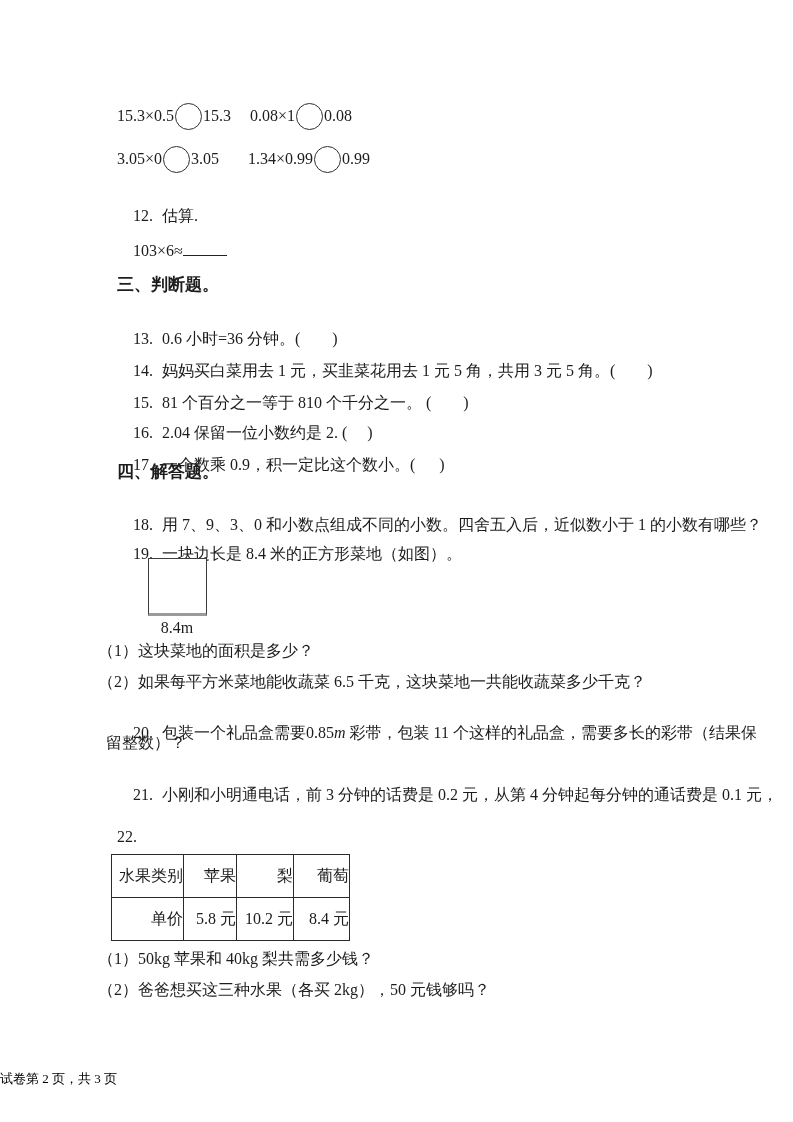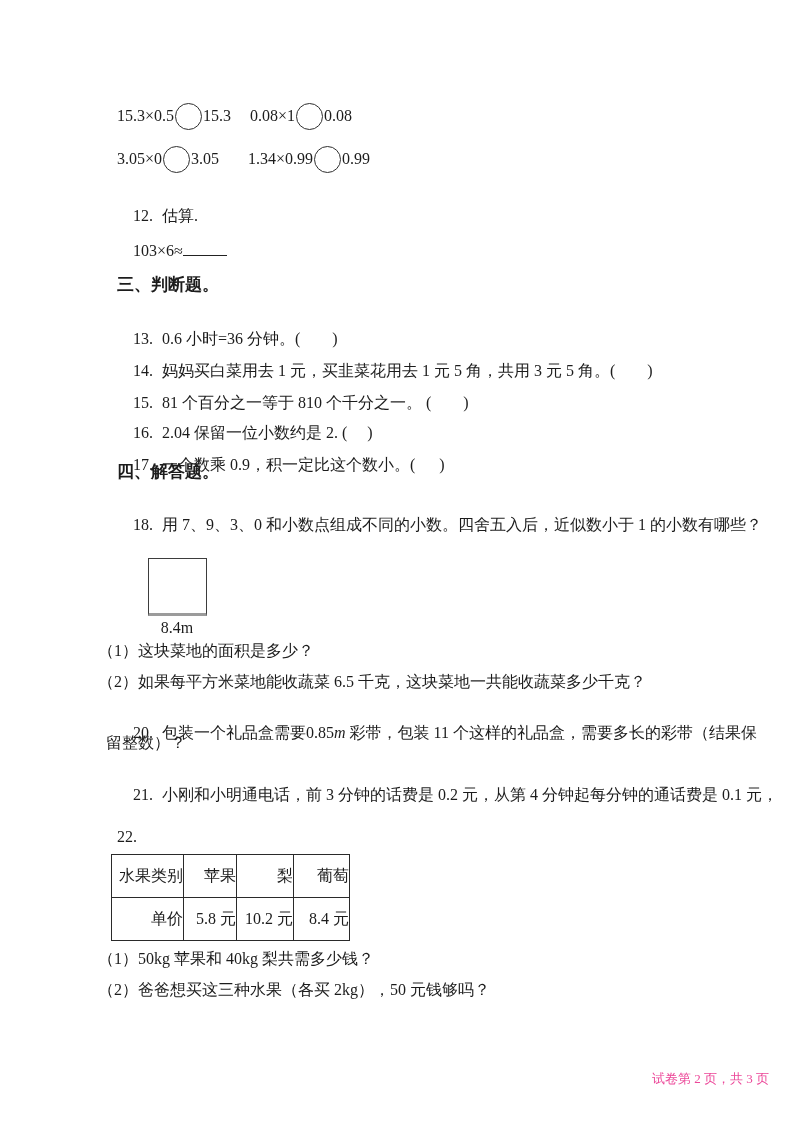--- a/index.html
+++ b/index.html
@@ -50,21 +50,21 @@
     border-collapse:collapse;table-layout:fixed;
   }
   .fruit-table td{
     border:1.5px solid #2a2a2a;
     text-align:right;vertical-align:middle;
     font-size:16px;padding:0;height:42px;
     white-space:nowrap;
   }
   .footer{
     position:absolute;left:0;top:1070px;width:769px;
-    text-align:right;font-size:13px;color:#ec4899;white-space:pre;
+    text-align:left;font-size:13px;color:#000000;white-space:pre;
   }
 </style>
 </head>
 <body>
 
 <div class="page">
 
   <div class="cmp" style="left:117px;top:102px;justify-content:space-between;">
     <span>15.3×0.5</span><span class="cmp-circle"></span><span>15.3</span>
   </div>
@@ -103,20 +103,23 @@
   <div class="line qline" style="top:435px;">
     <span class="num">17.</span><span>一个数乘 0.9，积一定比这个数小。(      )</span>
   </div>
 
   <div class="line qline heading" style="top:461px;">四、解答题。</div>
 
   <div class="line qline" style="top:495px;">
     <span class="num">18.</span><span>用 7、9、3、0 和小数点组成不同的小数。四舍五入后，近似数小于 1 的小数有哪些？</span>
   </div>
 
+  <div class="line qline" style="top:524px;">
+    <span class="num">19.</span><span>一块边长是 8.4 米的正方形菜地（如图）。</span>
+  </div>
   <div class="sq"></div>
   <div class="sq-label">8.4m</div>
   <div class="line subitem" style="top:641px;">（1）这块菜地的面积是多少？</div>
   <div class="line subitem" style="top:672px;">（2）如果每平方米菜地能收蔬菜 6.5 千克，这块菜地一共能收蔬菜多少千克？</div>
 
   <div class="line qline" style="top:703px;">
     <span class="num">20.</span><span>包装一个礼品盒需要0.85</span><span style="font-style:italic;">m</span><span> 彩带，包装 11 个这样的礼品盒，需要多长的彩带（结果保</span>
   </div>
   <div class="line cont" style="top:733px;">留整数）？</div>
 

